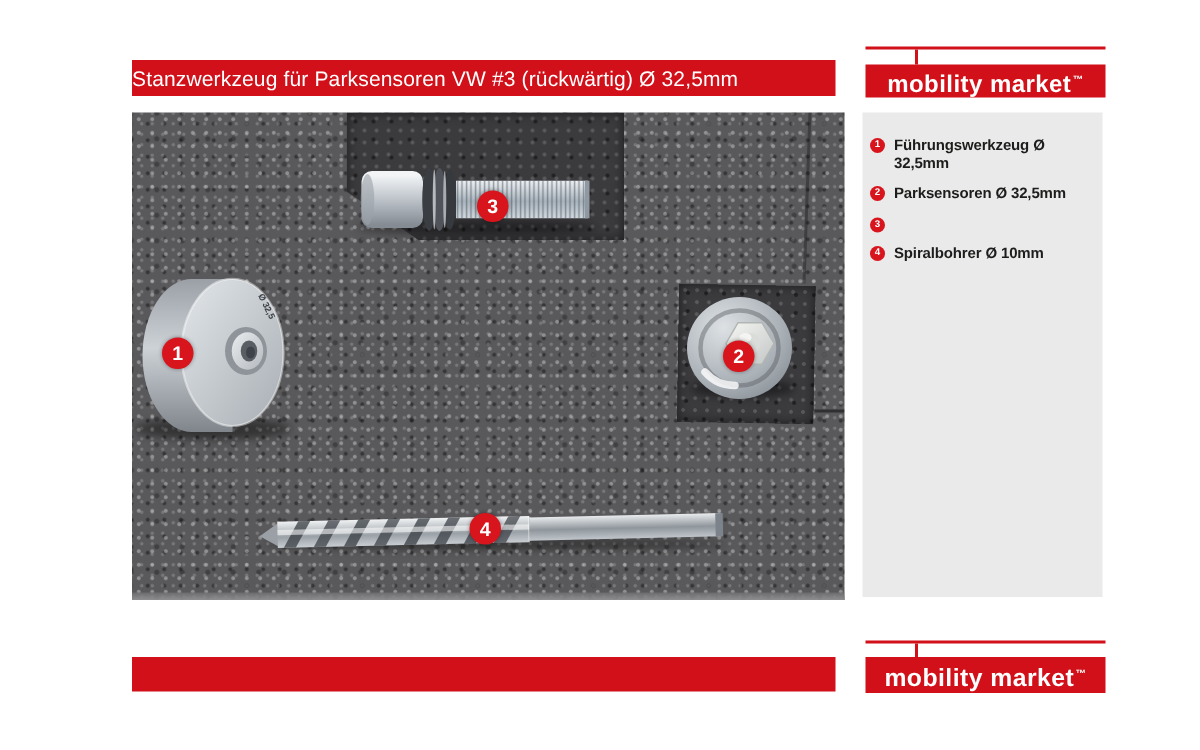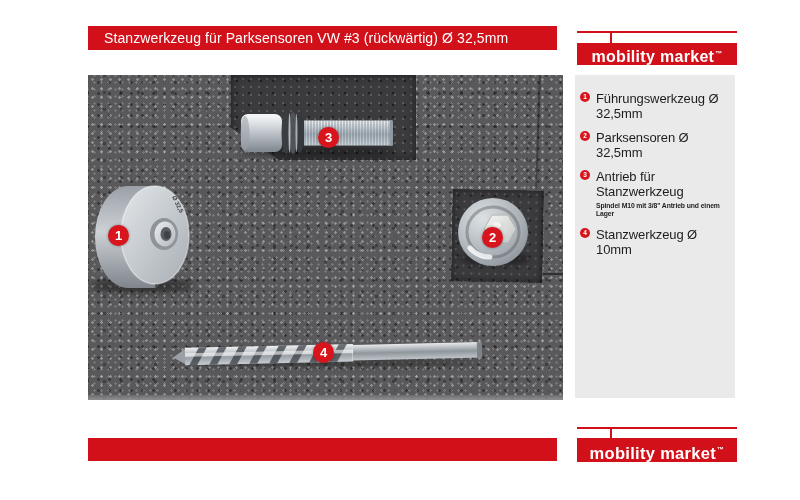--- a/index.html
+++ b/index.html
@@ -1,22 +1,22 @@
 <!DOCTYPE html>
 <html style="--brand-red: #d11019; --badge-red: #d8141c; --sidebar-bg: #eaeaea; --foam-base: #59585a; --recess-base: #3b3b3e; --text-dark: #1d1d1b;"><head>
 <meta charset="utf-8">
 <style>
   html,body{margin:0;padding:0;background:#fff;}
   .stage{position:relative;width:800px;height:500px;background:#fff;overflow:hidden;
          font-family:"Liberation Sans", sans-serif;}
 
   
-  .title-banner{position:absolute;left:88px;top:26px;width:469px;height:24px;
+  .title-banner{position:absolute;left:88px;top:40px;width:469px;height:24px;
     background:var(--brand-red,#d11019);color:#fff;font-size:14px;line-height:24px;
-    padding-left:16px;box-sizing:border-box;white-space:nowrap;letter-spacing:.1px;}
+    padding-left:0;box-sizing:border-box;white-space:nowrap;letter-spacing:.1px;}
 
   
   .logo{position:absolute;width:160px;}
   .logo-rule{position:absolute;left:0;top:0;width:160px;height:2px;background:var(--brand-red,#d11019);}
   .logo-conn{position:absolute;left:33px;width:2px;background:var(--brand-red,#d11019);}
   .logo-box{position:absolute;left:0;width:160px;background:var(--brand-red,#d11019);
     color:#fff;font-weight:bold;text-align:center;letter-spacing:.3px;}
   .logo-top{left:577px;top:31px;height:34px;}
   .logo-top .logo-conn{top:2px;height:10px;}
   .logo-top .logo-box{top:12px;height:22px;font-size:16px;line-height:22px;}
@@ -57,21 +57,21 @@
     line-height:21px;text-align:center;box-shadow:0 0 3px rgba(0,0,0,.4);}
 
   
   .sidebar{position:absolute;left:575px;top:75px;width:160px;height:323px;
     background:var(--sidebar-bg,#eaeaea);box-sizing:border-box;padding:17px 8px 0 5px;}
   .legend-item{display:flex;align-items:flex-start;margin-bottom:9px;}
   .legend-dot{flex:0 0 10px;width:10px;height:10px;border-radius:50%;margin:0 6px 0 0;
     background:var(--badge-red,#d8141c);color:#fff;font-size:6.5px;font-weight:bold;
     line-height:10px;text-align:center;}
   .legend-text{color:var(--text-dark,#1d1d1b);}
-  .legend-label{font-size:13px;font-weight:normal;line-height:1.15;letter-spacing:-.1px;}
+  .legend-label{font-size:10px;font-weight:bold;line-height:1.15;letter-spacing:-.1px;}
   .legend-sub{font-size:6.8px;font-weight:bold;line-height:1.25;margin-top:2px;
     max-width:126px;letter-spacing:-.1px;}
 
   
   .bottom-bar{position:absolute;left:88px;top:438px;width:469px;height:23px;
     background:var(--brand-red,#d11019);}
 </style>
 </head>
 <body>
 
@@ -218,29 +218,25 @@
       </div>
     </div>
     <div class="legend-item">
       <span class="legend-dot">2</span>
       <div class="legend-text">
         <div class="legend-label">Parksensoren Ø 32,5mm</div>
       </div>
     </div>
     <div class="legend-item">
       <span class="legend-dot">3</span>
-      <div class="legend-text">
-        <div class="legend-label">Antrieb für Stanzwerkzeug</div>
-        <div class="legend-sub">Spindel M10 mit 3/8" Antrieb und einem Lager</div>
-      </div>
     </div>
     <div class="legend-item">
       <span class="legend-dot">4</span>
       <div class="legend-text">
-        <div class="legend-label">Stanzwerkzeug Ø 10mm</div>
+        <div class="legend-label">Spiralbohrer Ø 10mm</div>
       </div>
     </div>
   </aside>
 
   <div class="bottom-bar"></div>
 
   <div class="logo logo-bottom">
     <div class="logo-rule"></div>
     <div class="logo-conn"></div>
     <div class="logo-box"><span>mobility market</span><span class="tm">™</span></div>

